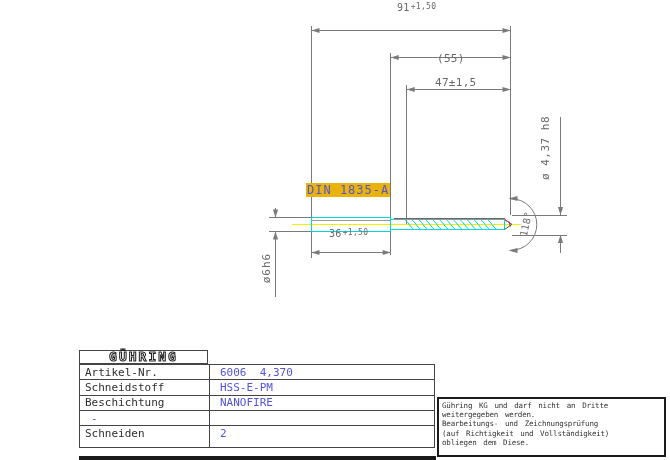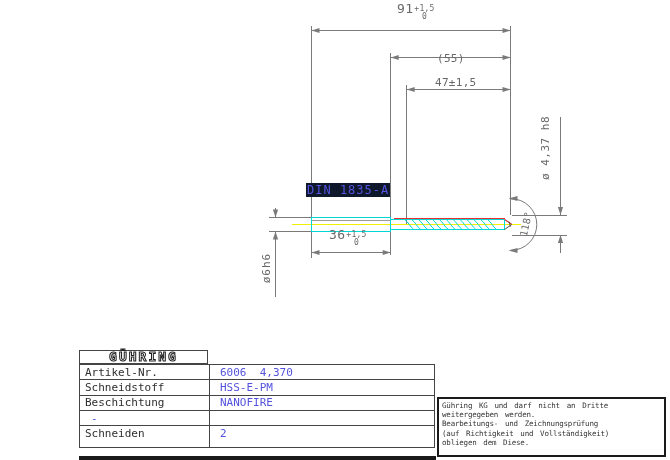--- a/index.html
+++ b/index.html
@@ -1,25 +1,25 @@
 <!DOCTYPE html>
 <html><head>
 <meta charset="utf-8">
 <style>
   html,body{margin:0;padding:0;background:#fff;}
   .canvas{position:relative;width:670px;height:460px;background:#fff;overflow:hidden;
           font-family:"DejaVu Sans Mono","Liberation Mono",monospace;}
   svg.draw{position:absolute;left:0;top:0;}
   .dim-text{position:absolute;color:#686868;font-size:11px;white-space:nowrap;letter-spacing:.3px;}
-  .dim-main{font-size:13px;text-align:right;}
-  .tol-stack{display:inline-flex;flex-direction:column;align-items:center;font-size:8px;
+  .dim-main{font-size:10px;text-align:right;}
+  .tol-stack{display:inline-flex;flex-direction:row;align-items:center;font-size:8px;
              line-height:7.5px;margin-left:1px;vertical-align:2px;justify-content:space-between;}
   .rot{transform:translate(-50%,-50%) rotate(-90deg);transform-origin:center;}
   .rot118{transform:translate(-50%,-50%) rotate(-78deg);transform-origin:center;}
-  .din-label{position:absolute;color:#5353dd;font-size:12px;letter-spacing:1px;background:#0f172a;
+  .din-label{position:absolute;color:#5353dd;font-size:12px;letter-spacing:1px;background:#eab308;
              white-space:nowrap;padding:0 1px;}
   
   .logo-box{position:absolute;left:79px;top:350px;width:129px;height:14px;border:1px solid #444;
             box-sizing:border-box;display:flex;align-items:center;justify-content:center;}
   .logo-text{font-size:13px;font-weight:bold;letter-spacing:2px;color:#222;line-height:12px;}
   @supports (-webkit-text-stroke:1px #000){
     .logo-text{color:#fff;-webkit-text-stroke:1.05px #222;}
   }
   .tgrid{position:absolute;left:79px;top:364px;width:356px;height:84px;border:1px solid #444;
          box-sizing:border-box;}

